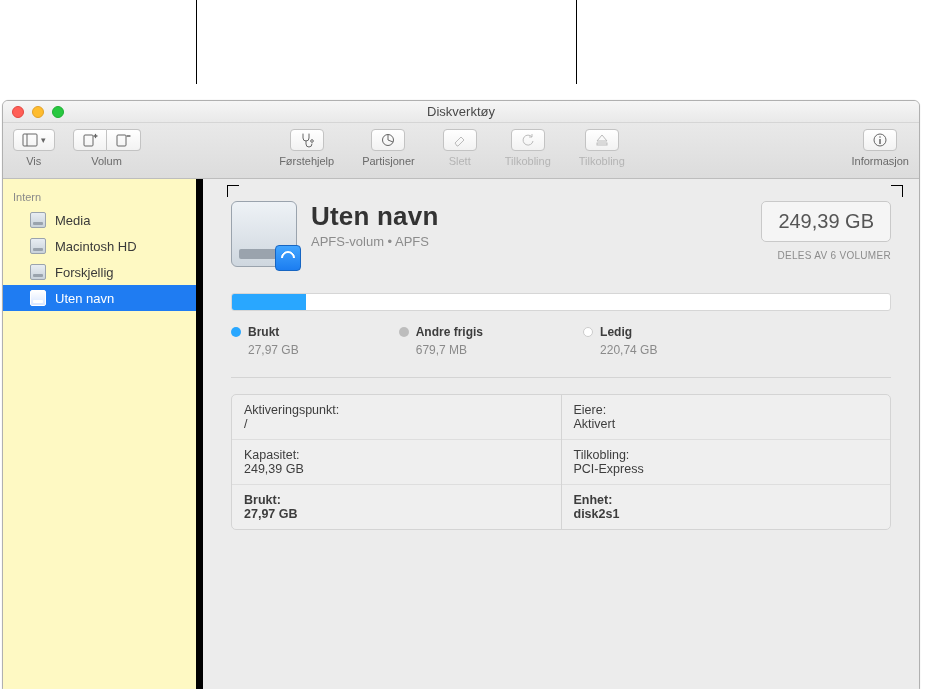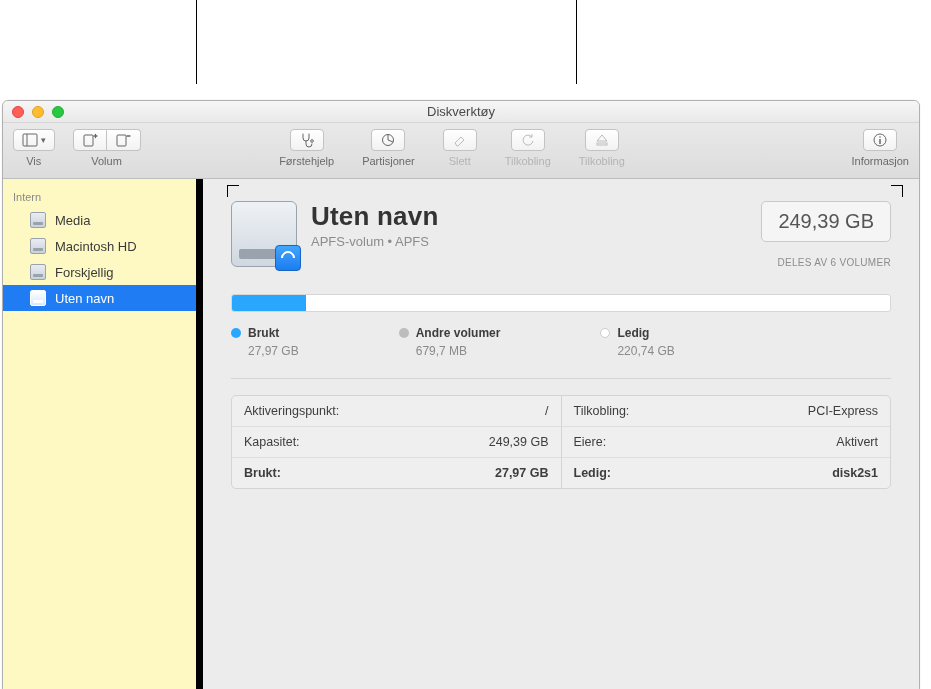--- a/index.html
+++ b/index.html
@@ -55,37 +55,37 @@
 .bigicon { width:66px; height:66px; margin-right:14px; position:relative;}
 .bigicon .d{width:66px;height:66px;border:1px solid #9aa3ad;border-radius:6px;background:linear-gradient(#eef2f6,#cfd7df);}
 .bigicon .d:after{content:"";position:absolute;left:8px;right:8px;bottom:8px;height:10px;background:#9aa3ad;border-radius:2px;}
 .bigicon .finder{position:absolute;right:-4px;bottom:-4px;width:26px;height:26px;background:linear-gradient(#42a5ff,#1c7df0);border-radius:4px;border:1px solid #1665c2; display:flex;align-items:center;justify-content:center;}
 .bigicon .finder:before{content:"";width:10px;height:10px;border:2px solid #fff;border-radius:50%;border-right-color:transparent;border-bottom-color:transparent;transform:rotate(45deg);}
 .htext{ flex:1;}
 .htext h1{ font-size:26px; font-weight:600; color:#333; letter-spacing:.2px;}
 .htext .sub{ font-size:13px; color:#8c8c8c; margin-top:2px;}
 .sizebox{ text-align:right;}
 .sizebox .box{ border:1px solid #c9c9c9; border-radius:5px; padding:8px 16px; font-size:20px; color:#555; background:#f5f5f5;}
-.sizebox .shared{ font-size:10px; color:#8c8c8c; margin-top:15px; letter-spacing:.3px;}
+.sizebox .shared{ font-size:10px; color:#8c8c8c; margin-top:8px; letter-spacing:.3px;}
 
 .usage { margin:18px 28px 0 28px;}
 .bar { height:18px; background:#fff; border:1px solid #d6d6d6; border-radius:3px; overflow:hidden; position:relative;}
 .bar .seg1{position:absolute;left:0;top:0;bottom:0;background:#29a7ff;}
 .legend{ display:flex; gap:100px; margin-top:14px;}
 .lg{ }
 .lg .row1{display:flex;align-items:center;gap:7px;font-size:12px;font-weight:600;color:#3d3d3d;}
 .lg .sw{width:10px;height:10px;border-radius:50%;}
 .lg .val{font-size:12px;color:#8a8a8a;margin-top:4px;margin-left:17px;}
 
 .divider{ height:1px;background:#d4d4d4;margin:20px 28px 0 28px;}
 
 .info { margin:16px 28px; border:1px solid #d4d4d4; border-radius:5px; background:#efefef; display:flex;}
 .col{ flex:1; }
 .col.l{border-right:1px solid #d4d4d4;}
-.irow{ display:flex; justify-content:space-between; padding:8px 12px; font-size:12.5px; color:#3d3d3d; border-bottom:1px solid #dedede;}
+.irow{ display:flex; justify-content:space-between; padding:8px 12px; font-size:12.5px; color:#3d3d3d; border-bottom:1px solid #dedede;flex-direction:column;}
 .irow:last-child{border-bottom:none;font-weight:bold;}
 .irow .k{color:#3d3d3d;}
 .irow .v{color:#3d3d3d;}
 
 svg.ticon{width:16px;height:16px;}
 </style>
 </head>
 <body>
 
 <div class="callout-line cl-v1"></div>
@@ -261,21 +261,21 @@
           <div class="lg">
             <div class="row1">
                 <span class="sw" style="background:#29a7ff"></span>
                 <span>Brukt</span>
               </div>
             <div class="val">27,97 GB</div>
           </div>
           <div class="lg">
             <div class="row1">
                 <span class="sw" style="background:#bdbdbd"></span>
-                <span>Andre volumer</span>
+                <span>Andre frigis</span>
               </div>
             <div class="val">679,7 MB</div>
           </div>
           <div class="lg">
             <div class="row1">
                 <span class="sw" style="background:#ffffff;border:1px solid #ccc"></span>
                 <span>Ledig</span>
               </div>
             <div class="val">220,74 GB</div>
           </div>
@@ -294,29 +294,29 @@
               <span class="k">Kapasitet:</span>
               <span class="v">249,39 GB</span>
             </div>
           <div class="irow">
               <span class="k">Brukt:</span>
               <span class="v">27,97 GB</span>
             </div>
         </div>
         <div class="col">
           <div class="irow">
+              <span class="k">Eiere:</span>
+              <span class="v">Aktivert</span>
+            </div>
+          <div class="irow">
               <span class="k">Tilkobling:</span>
               <span class="v">PCI-Express</span>
             </div>
           <div class="irow">
-              <span class="k">Eiere:</span>
-              <span class="v">Aktivert</span>
-            </div>
-          <div class="irow">
-              <span class="k">Ledig:</span>
+              <span class="k">Enhet:</span>
               <span class="v">disk2s1</span>
             </div>
         </div>
       </div>
 
     </div>
   </div>
 </div>
 
 </body></html>

